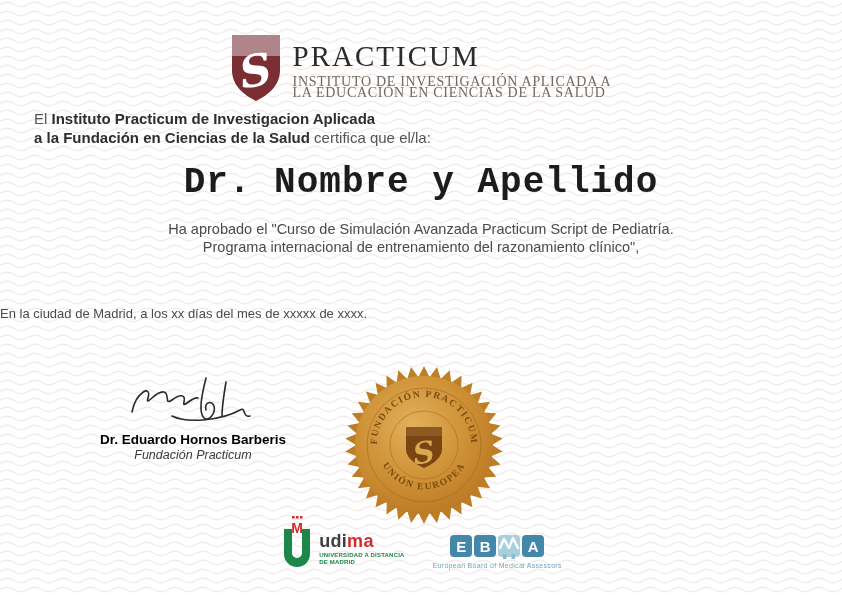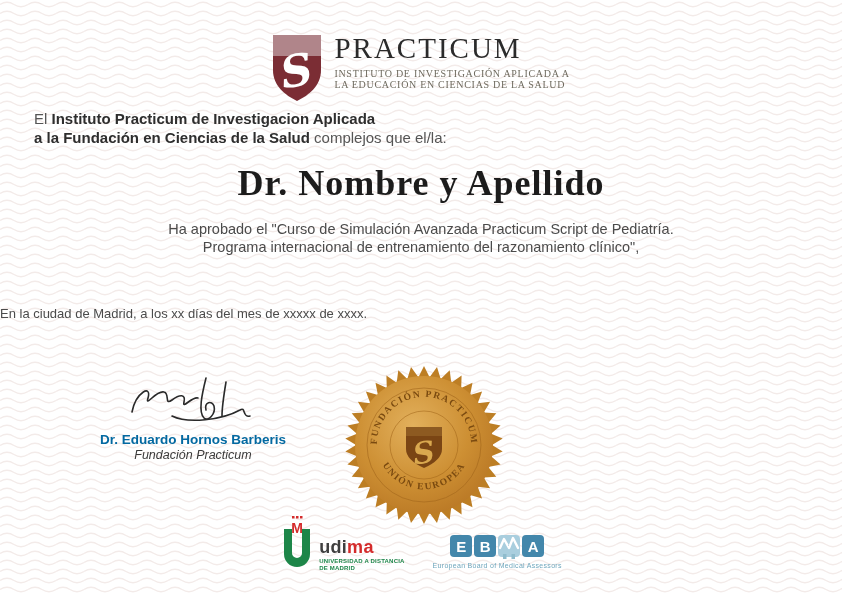--- a/index.html
+++ b/index.html
@@ -6,52 +6,52 @@
   body{
     width:842px;height:595px;position:relative;background:#ffffff;overflow:hidden;
     font-family:"Liberation Sans",sans-serif;color:#4b4b4b;
   }
   .bg-pattern{position:absolute;inset:0;z-index:0;}
   .content{position:absolute;inset:0;z-index:1;}
 
   
   .logo-block{position:absolute;top:34px;left:0;right:0;display:flex;justify-content:center;align-items:flex-start;gap:12px;}
   .brand-text{text-align:left;}
-  .brand-name{font-family:"Liberation Serif",serif;font-size:29px;letter-spacing:2px;color:#2b2b2b;line-height:1;margin-top:0;}
-  .brand-tagline{font-family:"Liberation Serif",serif;font-size:10px;letter-spacing:.7px;color:#6e6a5e;line-height:11px;margin-top:5px;}
+  .brand-name{font-family:"Liberation Serif",serif;font-size:29px;letter-spacing:2px;color:#2b2b2b;line-height:1;margin-top:8px;}
+  .brand-tagline{font-family:"Liberation Serif",serif;font-size:14px;letter-spacing:.7px;color:#6e6a5e;line-height:11px;margin-top:5px;}
 
   
   .intro{position:absolute;top:109px;width:100%;text-align:left;font-size:15px;line-height:19px;color:#555;padding-left:34px;}
   .intro b{color:#2e2e2e;}
 
   
   .recipient{position:absolute;top:160px;width:100%;text-align:center;
-    font-family:Liberation Serif, serif;font-weight:700;font-size:36px;letter-spacing:1px;color:#1c1c1c;line-height:46px;}
+    font-family:Liberation Mono, monospace;font-weight:700;font-size:36px;letter-spacing:1px;color:#1c1c1c;line-height:46px;}
 
   
   .course{position:absolute;top:221px;width:100%;text-align:center;font-size:14.5px;line-height:17.5px;color:#4b4b4b;}
 
   
   .place-date{position:absolute;top:306px;width:100%;text-align:left;font-size:13px;color:#4b4b4b;}
 
   
   .sig{position:absolute;width:240px;text-align:center;}
   .sig-left{left:73px;top:372px;}
   .sig-right{left:518px;top:368px;}
   .sig-scribble{display:block;margin:0 auto;}
-  .sig-name{font-weight:700;font-size:13.5px;color:#0369a1;line-height:16px;margin-top:2px;}
+  .sig-name{font-weight:700;font-size:13.5px;color:#000000;line-height:16px;margin-top:2px;}
   .sig-role,.sig-org{font-style:italic;font-size:12.5px;color:#3a3a3a;line-height:15px;}
 
   
   .seal{position:absolute;left:344px;top:365px;width:160px;height:160px;}
 
   
   .partners{position:absolute;top:516px;left:0;right:0;display:flex;justify-content:center;align-items:flex-start;gap:28px;}
   .udima{display:flex;align-items:flex-start;gap:5px;}
-  .udima-textcol{margin-top:22px;}
+  .udima-textcol{margin-top:16px;}
   .udima-word{font-size:18px;font-weight:700;line-height:18px;letter-spacing:.3px;}
   .udima-word .gray{color:#3f3f3f;}
   .udima-word .red{color:#d42b2b;}
   .udima-sub{font-size:6px;font-weight:700;color:#1d8649;line-height:7px;letter-spacing:.2px;margin-top:2px;}
   .ebma{display:flex;flex-direction:column;align-items:center;margin-top:19px;}
   .ebma-row{display:flex;gap:2px;}
   .ebma-sq{width:22px;height:22px;border-radius:4px;background:#4387ab;color:#fff;font-weight:700;font-size:15px;
     display:flex;align-items:center;justify-content:center;}
   .ebma-sq.light{background:#a9cede;overflow:visible;}
   .ebma-sub{font-size:7px;color:#6fa7bd;letter-spacing:.3px;margin-top:5px;}
@@ -80,21 +80,21 @@
       <div class="brand-name">PRACTICUM</div>
       <div class="brand-tagline">
         <div>INSTITUTO DE INVESTIGACIÓN APLICADA A</div>
         <div>LA EDUCACIÓN EN CIENCIAS DE LA SALUD</div>
       </div>
     </div>
   </div>
 
   <div class="intro">
     <div><span>El </span><b>Instituto Practicum de Investigacion Aplicada</b></div>
-    <div><b>a la Fundación en Ciencias de la Salud</b><span> complejos que el/la:</span></div>
+    <div><b>a la Fundación en Ciencias de la Salud</b><span> certifica que el/la:</span></div>
   </div>
 
   <div class="recipient">Dr. Nombre y Apellido</div>
 
   <div class="course">
     <div>Ha aprobado el "Curso de Simulación Avanzada Practicum Script de Pediatría.</div>
     <div>Programa internacional de entrenamiento del razonamiento clínico",</div>
   </div>
 
   <div class="place-date">En la ciudad de Madrid, a los xx días del mes de xxxxx de xxxx.</div>

